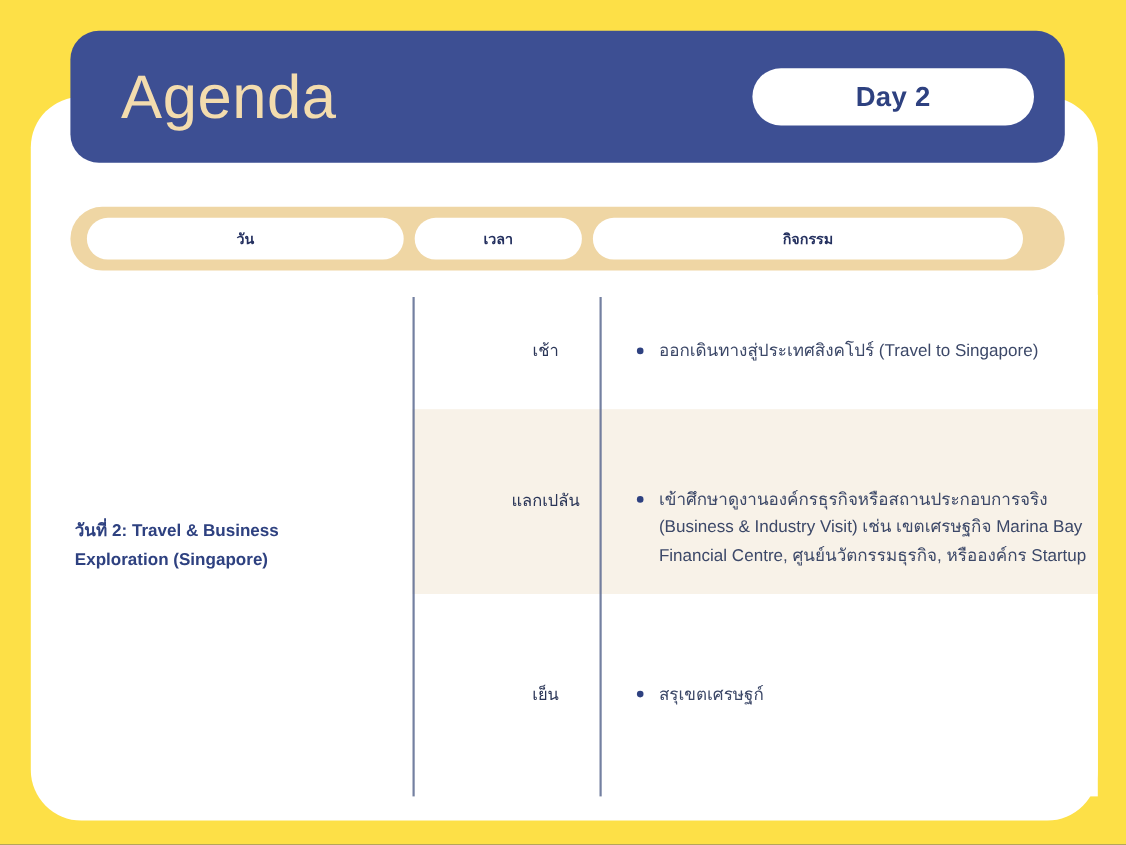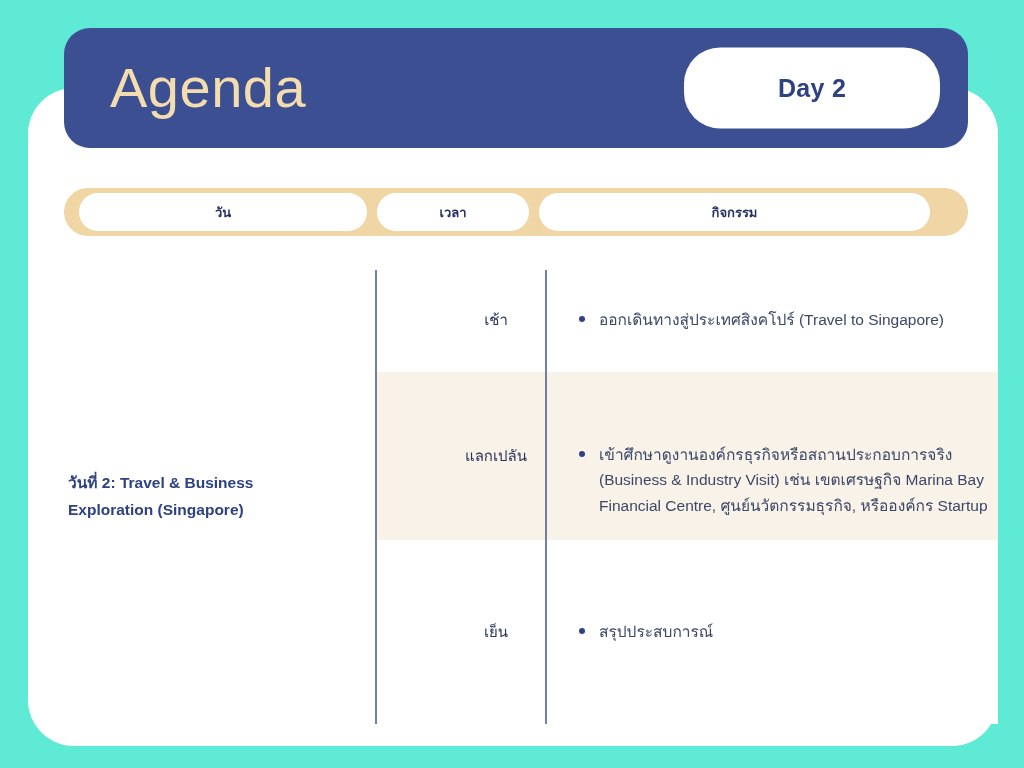--- a/index.html
+++ b/index.html
@@ -12,21 +12,21 @@
     overflow: hidden;
     background: #17245c;
     font-family: "Liberation Sans", "DejaVu Sans", sans-serif;
     -webkit-font-smoothing: antialiased;
   }
 
   .slide {
     position: relative;
     width: 1024px;
     height: 768px;
-    background: #5eead4;
+    background: #fde047;
   }
 
   
   .card {
     position: absolute;
     left: 28px;
     top: 88px;
     width: 970px;
     height: 658px;
     background: #ffffff;
@@ -56,41 +56,41 @@
     line-height: 1;
     white-space: nowrap;
   }
 
   .day-badge {
     position: absolute;
     right: 28px;
     top: 50%;
     transform: translateY(-50%);
     width: 256px;
-    height: 81px;
+    height: 52px;
     background: #ffffff;
     border-radius: 36px;
     display: flex;
     align-items: center;
     justify-content: center;
   }
   .day-badge-label {
     font-size: 25px;
     font-weight: bold;
     color: #2e4180;
     letter-spacing: 0.3px;
   }
 
   
   .col-header-bar {
     position: absolute;
     left: 64px;
     top: 188px;
     width: 904px;
-    height: 48px;
+    height: 58px;
     background: #efd6a4;
     border-radius: 29px;
     display: flex;
     align-items: center;
     padding: 0 10px;
     box-sizing: border-box;
   }
   .col-header-pill {
     height: 38px;
     background: #ffffff;
@@ -272,18 +272,18 @@
       <ul class="bullet-list">
         <li class="bullet-item">เข้าศึกษาดูงานองค์กรธุรกิจหรือสถานประกอบการจริง (Business &amp; Industry Visit) เช่น เขตเศรษฐกิจ Marina Bay Financial Centre, ศูนย์นวัตกรรมธุรกิจ, หรือองค์กร Startup</li>
       </ul>
     </div>
 
     <div class="time-cell t3">
       <span class="time-cell-text">เย็น</span>
     </div>
     <div class="act-cell a3">
       <ul class="bullet-list">
-        <li class="bullet-item">สรุปประสบการณ์</li>
+        <li class="bullet-item">สรุเขตเศรษฐก์</li>
       </ul>
     </div>
 
   </div>
 </div>
 
 </body></html>

